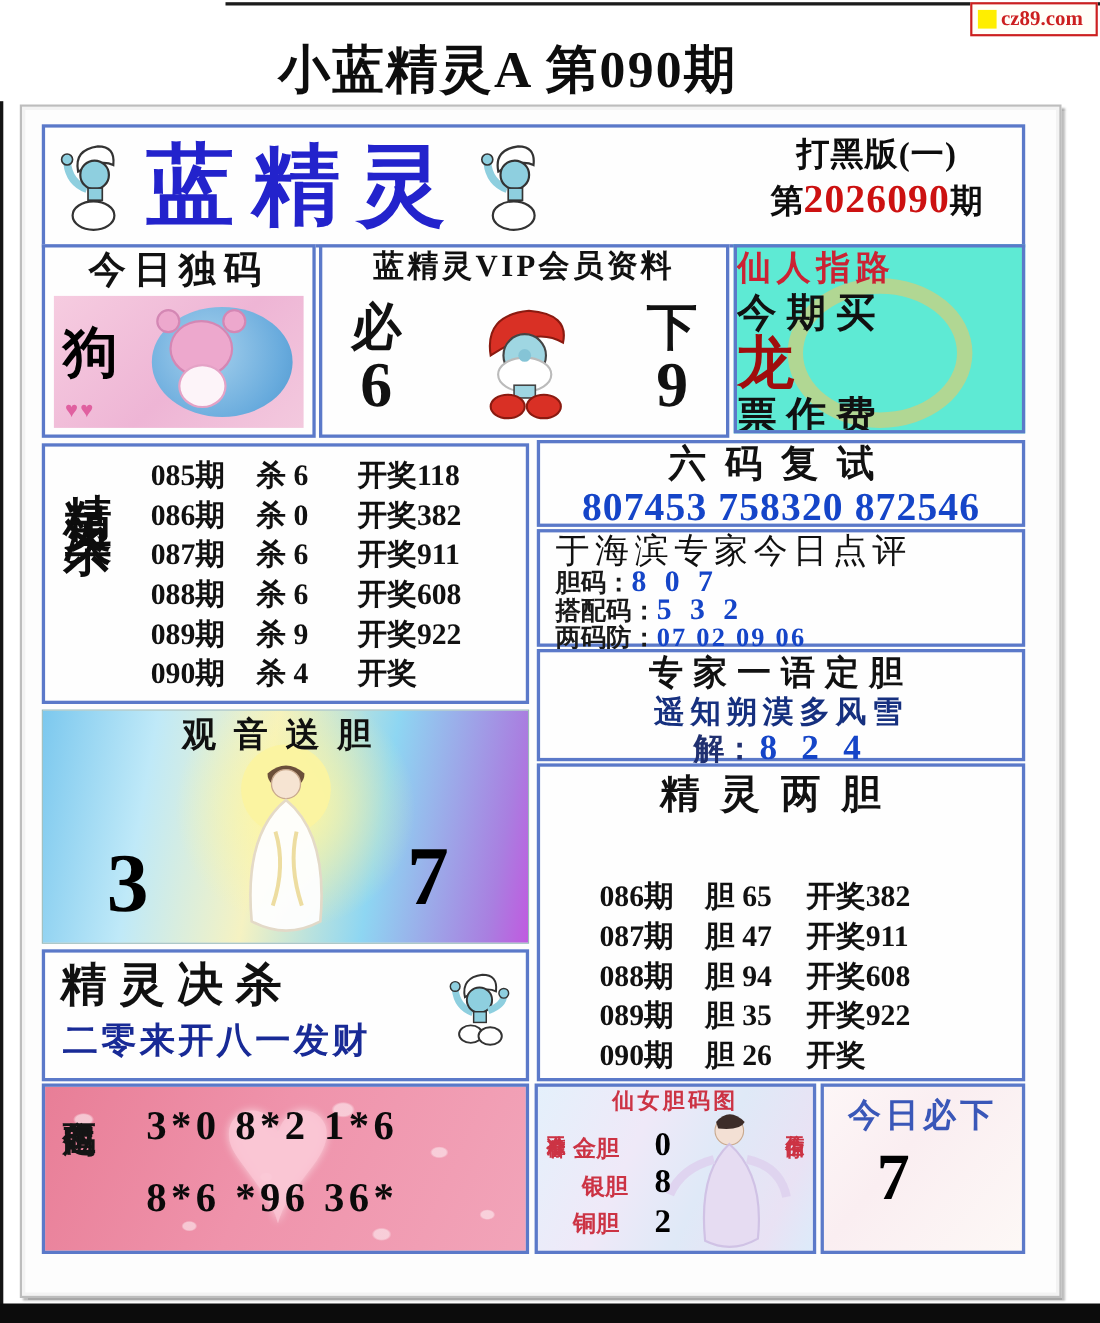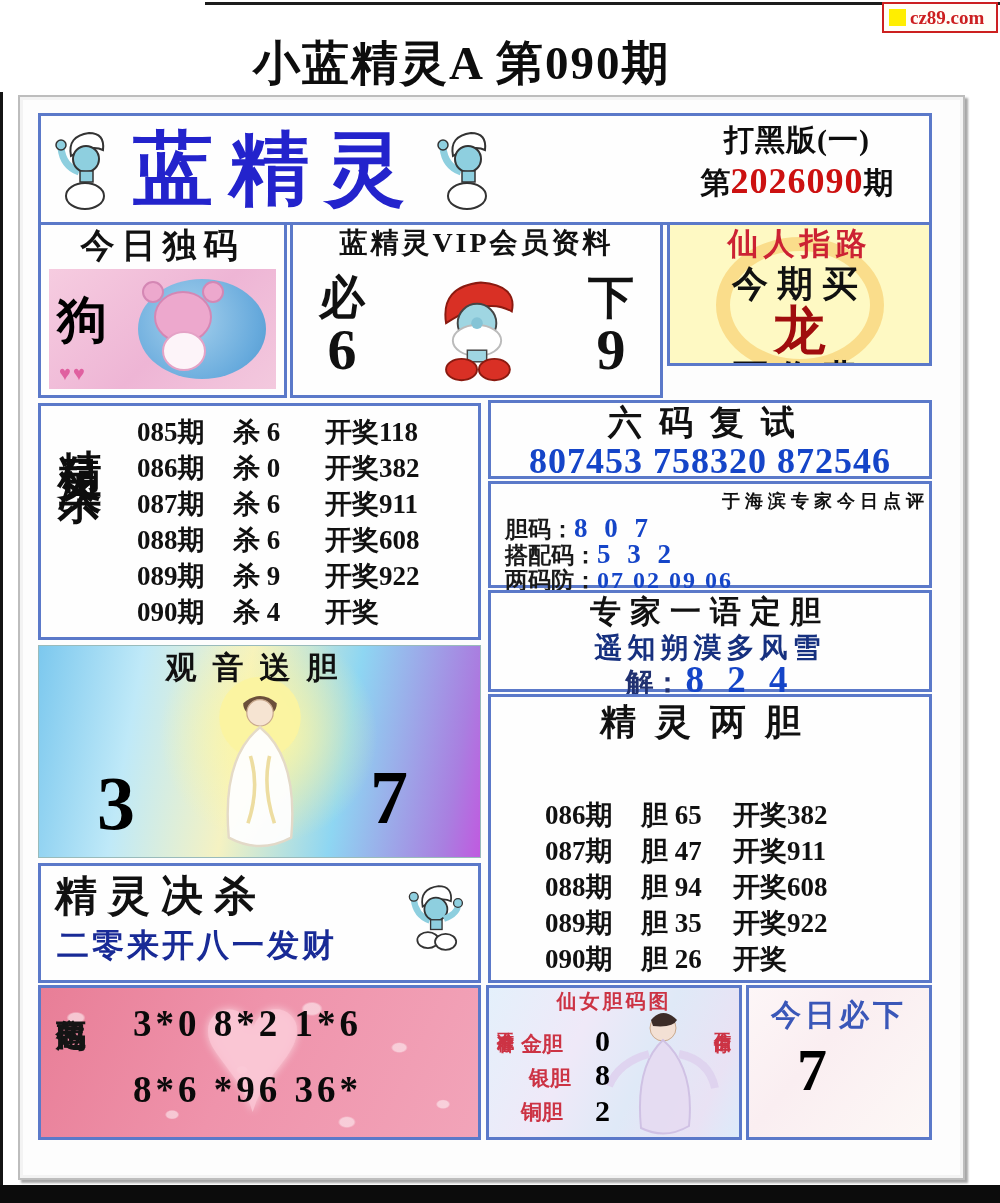--- a/index.html
+++ b/index.html
@@ -51,21 +51,21 @@
   .pig-ear-l{right:112px;top:12px;} .pig-ear-r{right:52px;top:12px;}
   .pig-body{position:absolute;right:70px;top:62px;width:44px;height:40px;border-radius:50%;background:#fdf4f9;border:2px solid #e4a2c6;}
   .dandu-animal{position:absolute;left:8px;top:18px;font-size:50px;font-weight:bold;color:#000;}
   .hearts{position:absolute;left:10px;bottom:4px;color:#e060a0;font-size:20px;letter-spacing:2px;}
   .vip-box{left:290px;top:222px;width:373px;height:176px;}
   .vip-title{font-size:28px;font-weight:bold;text-align:center;letter-spacing:3px;line-height:36px;white-space:nowrap;}
   .vip-row{display:flex;justify-content:space-between;align-items:center;padding:0 26px;height:132px;}
   .vip-col{text-align:center;line-height:1.0;}
   .vip-char{font-size:46px;font-weight:bold;display:block;}
   .vip-num{font-size:58px;font-weight:bold;display:block;}
-  .guide-box{left:667px;top:222px;width:265px;height:144px;background:#fef9c3;text-align:center;overflow:hidden;}
+  .guide-box{left:667px;top:222px;width:265px;height:172px;background:#5eead4;overflow:hidden;}
   .guide-ring{position:absolute;left:50%;top:58%;transform:translate(-50%,-50%);width:168px;height:136px;
     border:14px solid rgba(246,198,92,.55);border-radius:50%;}
   .guide-title{position:relative;color:var(--red);font-size:31px;font-weight:bold;letter-spacing:5px;line-height:38px;white-space:nowrap;}
   .guide-line1{position:relative;font-size:36px;font-weight:bold;letter-spacing:9px;line-height:42px;white-space:nowrap;}
   .guide-animal{position:relative;color:#a00d0d;font-size:52px;font-weight:bold;line-height:52px;}
   .guide-line2{position:relative;font-size:36px;font-weight:bold;letter-spacing:9px;line-height:42px;white-space:nowrap;}
   
   .juesha-box{left:38px;top:403px;width:443px;height:237px;display:flex;}
   .vtitle{writing-mode:vertical-rl;text-orientation:upright;font-weight:bold;}
   .juesha-vtitle{font-size:44px;line-height:64px;letter-spacing:10px;padding:8px 0 0 6px;color:#0d0d0d;}
@@ -98,31 +98,31 @@
   .dw-heart{position:absolute;left:158px;top:-28px;font-size:180px;color:rgba(250,195,210,.85);
     text-shadow:0 0 8px rgba(255,255,255,.6);line-height:1;}
   .dw-vtitle{position:absolute;left:12px;top:6px;font-size:30px;line-height:37px;letter-spacing:2px;color:#151515;z-index:2;}
   .dw-line{position:absolute;left:92px;font-size:37px;font-weight:bold;color:#0a0a0a;letter-spacing:4px;z-index:2;white-space:nowrap;}
   .dw-line1{top:14px;} .dw-line2{top:80px;}
   
   .liuma-box{left:488px;top:400px;width:444px;height:79px;text-align:center;}
   .liuma-title{font-size:34px;font-weight:bold;letter-spacing:17px;line-height:40px;white-space:nowrap;}
   .liuma-nums{color:var(--value-blue);font-size:36px;font-weight:bold;letter-spacing:1px;line-height:36px;white-space:nowrap;}
   .review-box{left:488px;top:481px;width:444px;height:107px;padding:2px 0 0 14px;}
-  .review-title{font-size:18px;font-weight:bold;text-align:right;letter-spacing:5px;line-height:30px;white-space:nowrap;}
+  .review-title{font-size:31px;font-weight:normal;text-align:left;letter-spacing:5px;line-height:30px;white-space:nowrap;}
   .review-row{display:flex;align-items:baseline;line-height:24px;white-space:nowrap;}
   .rv-label{font-size:23px;font-weight:bold;color:#1a1a1a;}
   .rv-value{color:var(--value-blue);font-size:27px;font-weight:bold;letter-spacing:5px;}
   .rv-value-sm{color:var(--value-blue);font-size:24px;font-weight:bold;letter-spacing:2px;}
   .phrase-box{left:488px;top:590px;width:444px;height:102px;text-align:center;}
   .phrase-title{font-size:31px;font-weight:bold;letter-spacing:9px;line-height:38px;white-space:nowrap;}
   .phrase-poem{color:#16307f;font-size:28px;font-weight:bold;letter-spacing:5px;line-height:33px;white-space:nowrap;}
   .phrase-sol{line-height:31px;white-space:nowrap;border-bottom:2px solid #47598f;display:inline-block;padding:0 26px 1px 26px;}
   .sol-label{color:#203070;font-size:28px;font-weight:bold;}
-  .sol-value{color:var(--value-blue);font-size:37px;font-weight:bold;letter-spacing:7px;}
+  .sol-value{color:var(--value-blue);font-size:32px;font-weight:bold;letter-spacing:7px;}
   .liangdan-box{left:488px;top:694px;width:444px;height:289px;}
   .liangdan-title{font-size:36px;font-weight:bold;text-align:center;letter-spacing:19px;line-height:46px;margin-top:2px;white-space:nowrap;}
   .liangdan-rows{position:absolute;left:34px;right:8px;top:100px;bottom:10px;display:flex;flex-direction:column;justify-content:space-between;}
   
   .fairy-box{left:486px;top:985px;width:256px;height:155px;overflow:hidden;
     background:linear-gradient(115deg,#e4f0fb 0%,#efe9f8 35%,#dfe9f7 60%,#e9e2f4 85%,#dcebfa 100%);}
   .fairy-title{position:relative;z-index:2;color:#cc3344;font-size:20px;font-weight:bold;text-align:center;
     letter-spacing:3px;line-height:26px;white-space:nowrap;}
   .fairy-vleft,.fairy-vright{position:absolute;z-index:2;color:#cc3344;font-size:17px;font-weight:bold;line-height:23px;letter-spacing:1px;}
   .fairy-vleft{left:5px;top:30px;} .fairy-vright{right:5px;top:30px;}

